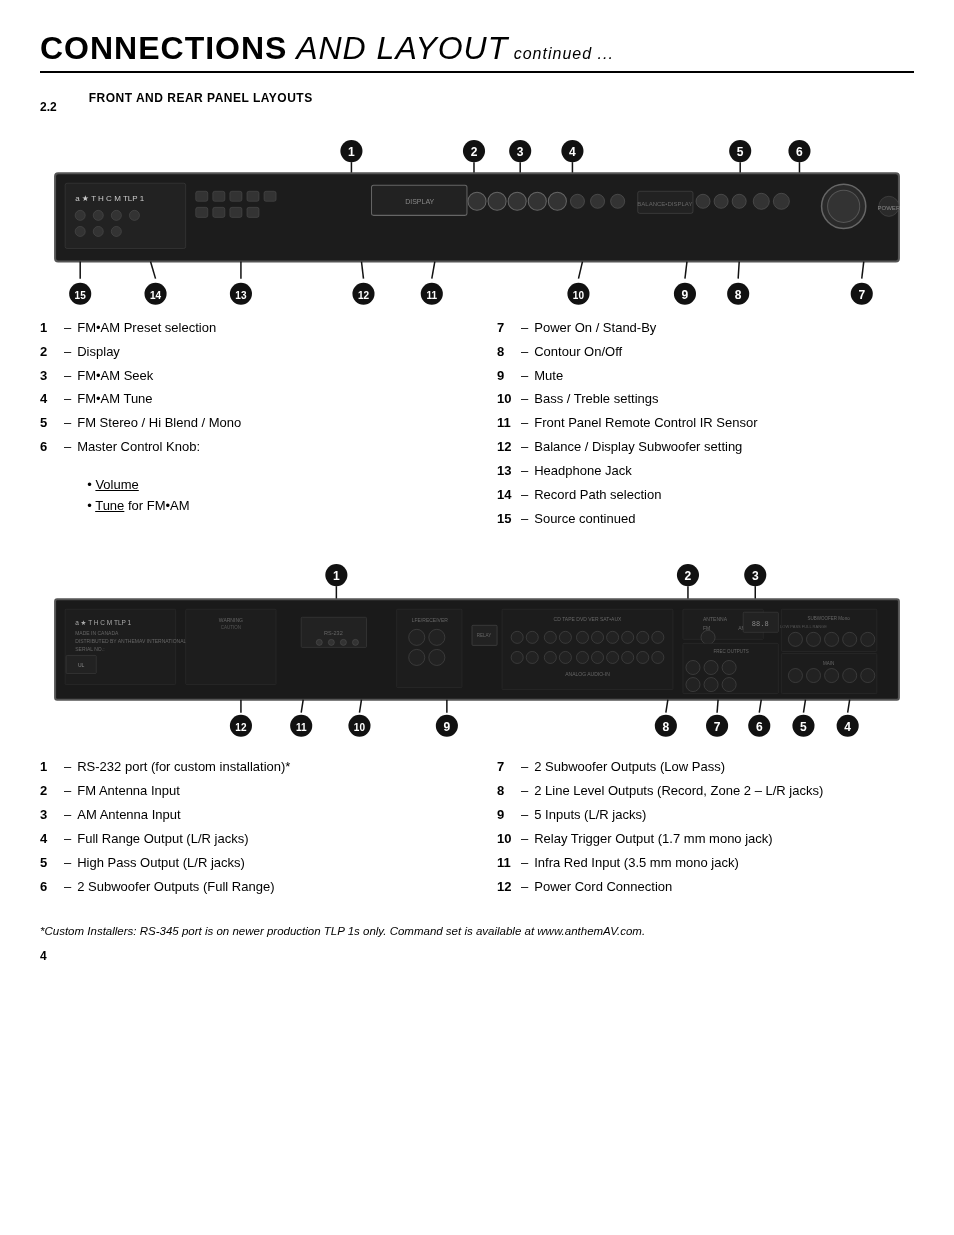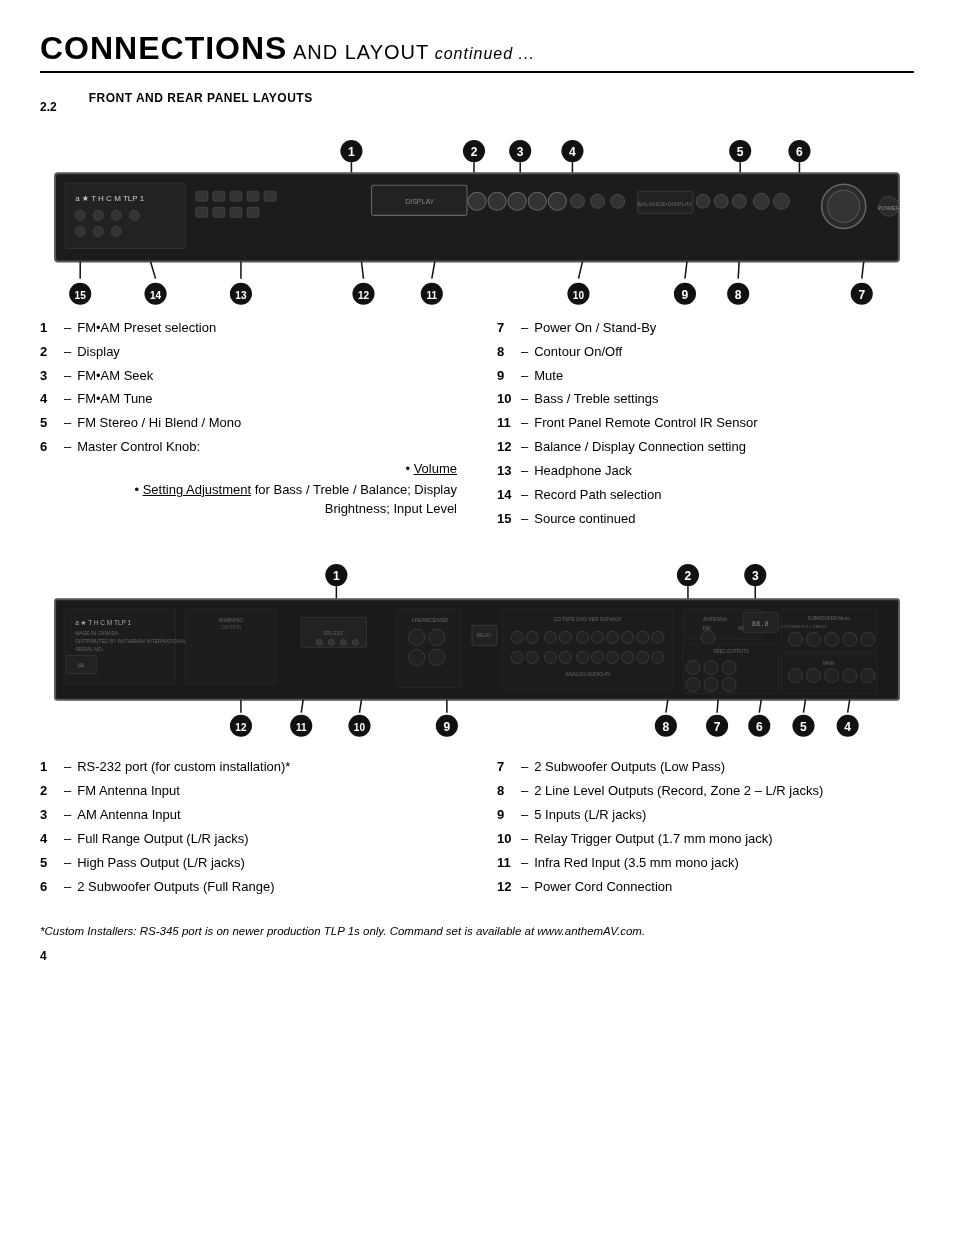--- a/index.html
+++ b/index.html
@@ -24,22 +24,23 @@
       font-weight: 400;
       letter-spacing: 1px;
     }
     .page-header h1 span.bold-part {
       font-weight: 900;
       font-size: 32px;
       text-transform: uppercase;
     }
     .page-header h1 span.light-part {
       font-weight: 400;
-      font-size: 20px;
+      font-size: 32px;
       text-transform: uppercase;
+      font-style: italic;
     }
     .page-header h1 span.continued {
       font-weight: 400;
       font-size: 16px;
       text-transform: lowercase;
       font-style: italic;
     }
 
     
     .section-title {
@@ -82,22 +83,21 @@
     }
     .list-dash {
       margin-right: 6px;
     }
     .list-text {
       flex: 1;
     }
     .list-text ul {
       list-style: none;
       padding-left: 10px;
-      margin-top: 3px;
-      text-align: right;
+      margin-top: 19px;
     }
     .list-text ul li {
       margin-bottom: 2px;
     }
     .list-text ul li::before {
       content: "• ";
     }
     .underline { text-decoration: underline; }
 
     
@@ -294,21 +294,21 @@
       <span class="list-dash">–</span>
       <span class="list-text">FM Stereo / Hi Blend / Mono</span>
     </div>
     <div class="list-item">
       <span class="list-num">6</span>
       <span class="list-dash">–</span>
       <span class="list-text">
         Master Control Knob:
         <ul>
           <li><span class="underline">Volume</span></li>
-          <li><span class="underline">Setting Adjustment</span> for Bass / Treble / Balance; Display Brightness; Input Level</li>
+          <li><span class="underline">Tune</span> for FM•AM</li>
         </ul>
       </span>
     </div>
   </div>
   <div class="list-col">
     <div class="list-item">
       <span class="list-num">7</span>
       <span class="list-dash">–</span>
       <span class="list-text">Power On / Stand-By</span>
     </div>
@@ -328,21 +328,21 @@
       <span class="list-text">Bass / Treble settings</span>
     </div>
     <div class="list-item">
       <span class="list-num">11</span>
       <span class="list-dash">–</span>
       <span class="list-text">Front Panel Remote Control IR Sensor</span>
     </div>
     <div class="list-item">
       <span class="list-num">12</span>
       <span class="list-dash">–</span>
-      <span class="list-text">Balance / Display Connection setting</span>
+      <span class="list-text">Balance / Display Subwoofer setting</span>
     </div>
     <div class="list-item">
       <span class="list-num">13</span>
       <span class="list-dash">–</span>
       <span class="list-text">Headphone Jack</span>
     </div>
     <div class="list-item">
       <span class="list-num">14</span>
       <span class="list-dash">–</span>
       <span class="list-text">Record Path selection</span>

